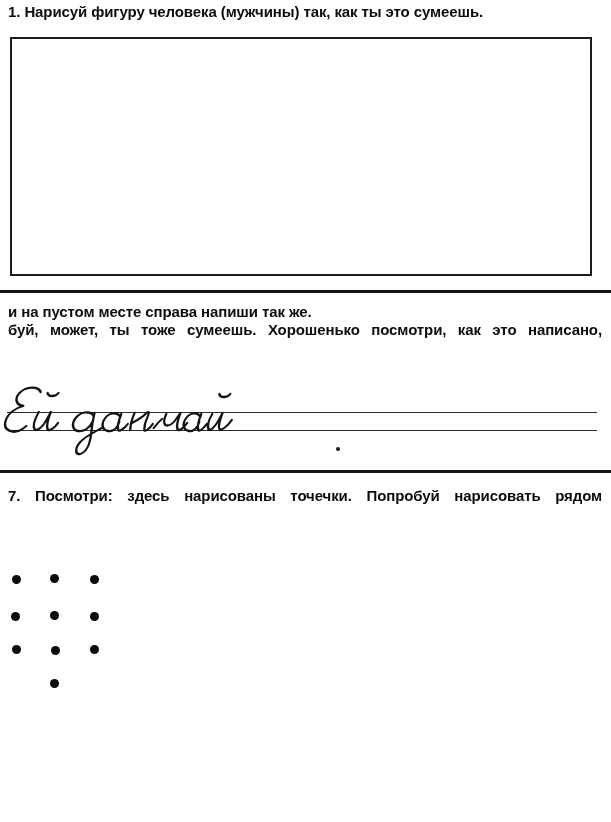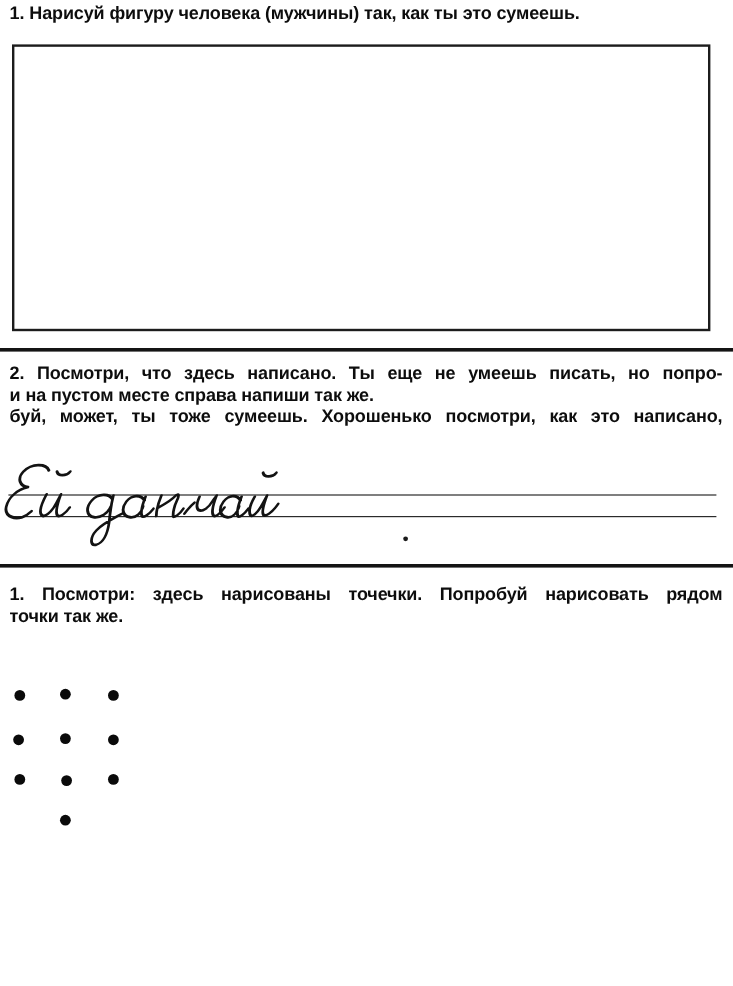--- a/index.html
+++ b/index.html
@@ -78,21 +78,20 @@
 
   <div id="task1-text" class="task-text">
     <span class="line">1. Нарисуй фигуру человека (мужчины) так, как ты это сумеешь.</span>
   </div>
 
   <div id="drawing-box"></div>
 
   <div id="separator-1" class="separator"></div>
 
   <div id="task2-text" class="task-text">
-      <span class="line just">2. Посмотри, что здесь написано. Ты еще не умеешь писать, но попро-</span>
       <span class="line">и на пустом месте справа напиши так же.</span>
       <span class="line just">буй, может, ты тоже сумеешь. Хорошенько посмотри, как это написано,</span>
     </div>
 
   <div id="ruled-line-1" class="ruled-line"></div>
   <div id="ruled-line-2" class="ruled-line"></div>
 
   <svg id="handwriting" viewBox="0 0 245 82" aria-hidden="true">
     <g transform="matrix(1,0,-0.25,1,12,0)">
       <path d="
@@ -114,22 +113,21 @@
         M 208,31 C 206,37 206,43 208,46 C 210,49 214,44 216,37 L 218,30 C 217,38 217,44 219,46 C 221,48 226,44 229,37
         M 210,11 C 212,15 219,15 221,11"></path>
     </g>
   </svg>
 
   <div id="ink-speck"></div>
 
   <div id="separator-2" class="separator"></div>
 
   <div id="task3-text" class="task-text">
-      <span class="line just">1. Посмотри: здесь нарисованы точечки. Попробуй нарисовать рядом</span>
-      <span class="line">точки так же.</span>
+      <span class="line just">7. Посмотри: здесь нарисованы точечки. Попробуй нарисовать рядом</span>
     </div>
 
   <div id="dot-field">
       <div class="dot" style="left: 11.5px; top: 574.5px; width: 9px; height: 9px;"></div>
       <div class="dot" style="left: 49.5px; top: 573.5px; width: 9px; height: 9px;"></div>
       <div class="dot" style="left: 89.5px; top: 574.5px; width: 9px; height: 9px;"></div>
       <div class="dot" style="left: 10.5px; top: 611.5px; width: 9px; height: 9px;"></div>
       <div class="dot" style="left: 49.5px; top: 610.5px; width: 9px; height: 9px;"></div>
       <div class="dot" style="left: 89.5px; top: 611.5px; width: 9px; height: 9px;"></div>
       <div class="dot" style="left: 11.5px; top: 644.5px; width: 9px; height: 9px;"></div>

